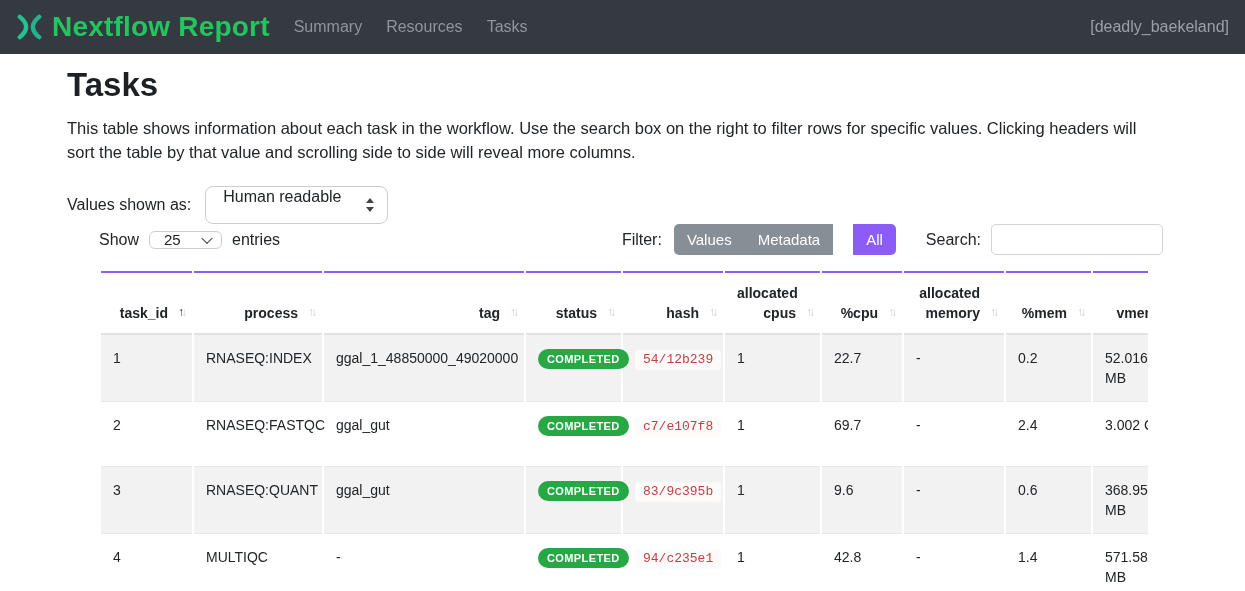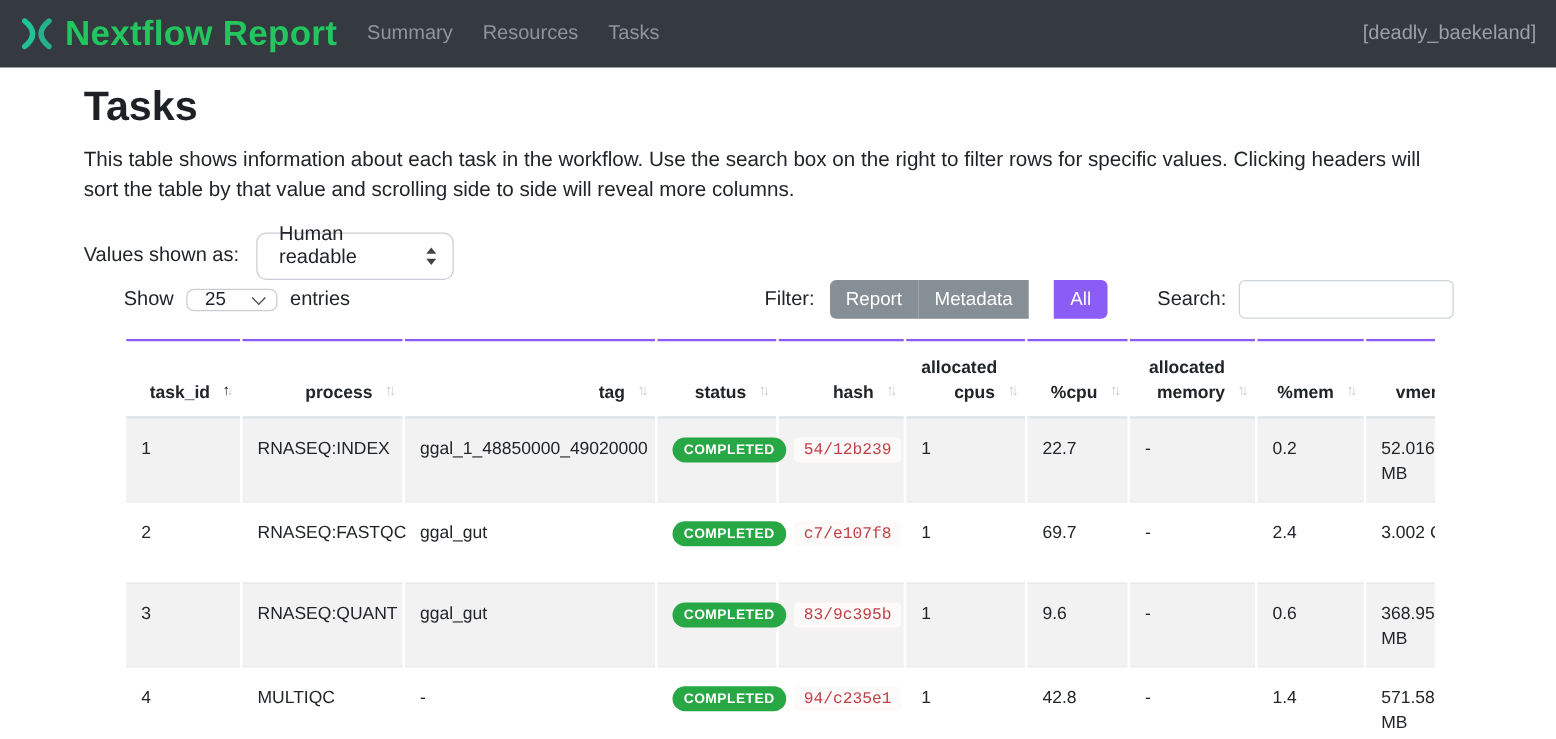--- a/index.html
+++ b/index.html
@@ -14,21 +14,21 @@
   .nav-links { display: flex; gap: 24px; margin-left: 24px; }
   .nav-link { color: #8f959b; font-size: 16px; cursor: pointer; }
   .nav-run { margin-left: auto; color: #9aa0a6; font-size: 16px; }
 
   
   .page { padding: 10px 82px 0 67px; }
   .page-title { font-size: 33px; font-weight: bold; margin: 2px 0 12px; color: #1d2126; }
   .page-desc { font-size: 16.5px; line-height: 24px; margin-bottom: 22px; max-width: 1100px; }
 
   .values-row { display: flex; align-items: center; gap: 14px; font-size: 16px; }
-  .select-lg { position: relative; width: 158px; height: 38px; border: 1px solid #c9cdd3;
+  .select-lg { position: relative; width: 183px; height: 38px; border: 1px solid #c9cdd3;
     border-radius: 8px; background: #fff; display: flex; align-items: center;
     padding: 0 34px 16px 17px; font-size: 16px; cursor: pointer; }
   .updown { position: absolute; right: 12px; top: 50%; transform: translateY(-50%); width: 9px; height: 14px; }
   .updown::before { content: ""; position: absolute; top: 0; left: 0;
     border-left: 4.5px solid transparent; border-right: 4.5px solid transparent;
     border-bottom: 5.5px solid #444; }
   .updown::after { content: ""; position: absolute; bottom: 0; left: 0;
     border-left: 4.5px solid transparent; border-right: 4.5px solid transparent;
     border-top: 5.5px solid #444; }
 
@@ -36,21 +36,21 @@
   .dt-area { margin-left: 32px; }
   .toolbar { display: flex; align-items: center; justify-content: space-between;
     margin-bottom: 16px; font-size: 16px; }
   .show-group { display: flex; align-items: center; gap: 10px; }
   .select-sm { position: relative; width: 73px; height: 18px; border: 1px solid #c9cdd3;
     border-radius: 6px; background: #fff; display: flex; align-items: center;
     padding: 0 24px 0 14px; font-size: 15px; cursor: pointer; }
   .chev { position: absolute; right: 10px; top: 50%; width: 8px; height: 8px;
     border-right: 1.8px solid #444; border-bottom: 1.8px solid #444;
     transform: translateY(-70%) rotate(45deg); }
-  .right-group { display: flex; align-items: flex-end; gap: 40px; }
+  .right-group { display: flex; align-items: flex-end; gap: 30px; }
   .filter-group { display: flex; align-items: center; gap: 12px; }
   .btn-group { display: flex; }
   .fbtn { border: none; color: #fff; font-size: 15px; padding: 6px 13px; height: 31px;
     cursor: pointer; font-family: inherit; }
   .fbtn.inactive { background: #868e96; }
   .fbtn.active { background: #8b5cf6; margin-left: 20px; }
   .fbtn:first-child { border-radius: 5px 0 0 5px; }
   .fbtn:last-child { border-radius: 0 5px 5px 0; }
   .search-group { display: flex; align-items: center; gap: 10px; }
   .search-input { width: 172px; height: 31px; border: 1px solid #ced4da; border-radius: 5px;
@@ -114,21 +114,21 @@
         <div class="select-sm">
           <span>25</span>
           <span class="chev"></span>
         </div>
         <span>entries</span>
       </div>
       <div class="right-group">
         <div class="filter-group">
           <span>Filter:</span>
           <div class="btn-group">
-            <button class="fbtn inactive">Report</button>
+            <button class="fbtn inactive">Values</button>
             <button class="fbtn inactive">Metadata</button>
             <button class="fbtn active">All</button>
           </div>
         </div>
         <div class="search-group">
           <span>Search:</span>
           <input class="search-input" type="text" value="" style="">
         </div>
       </div>
     </div>

